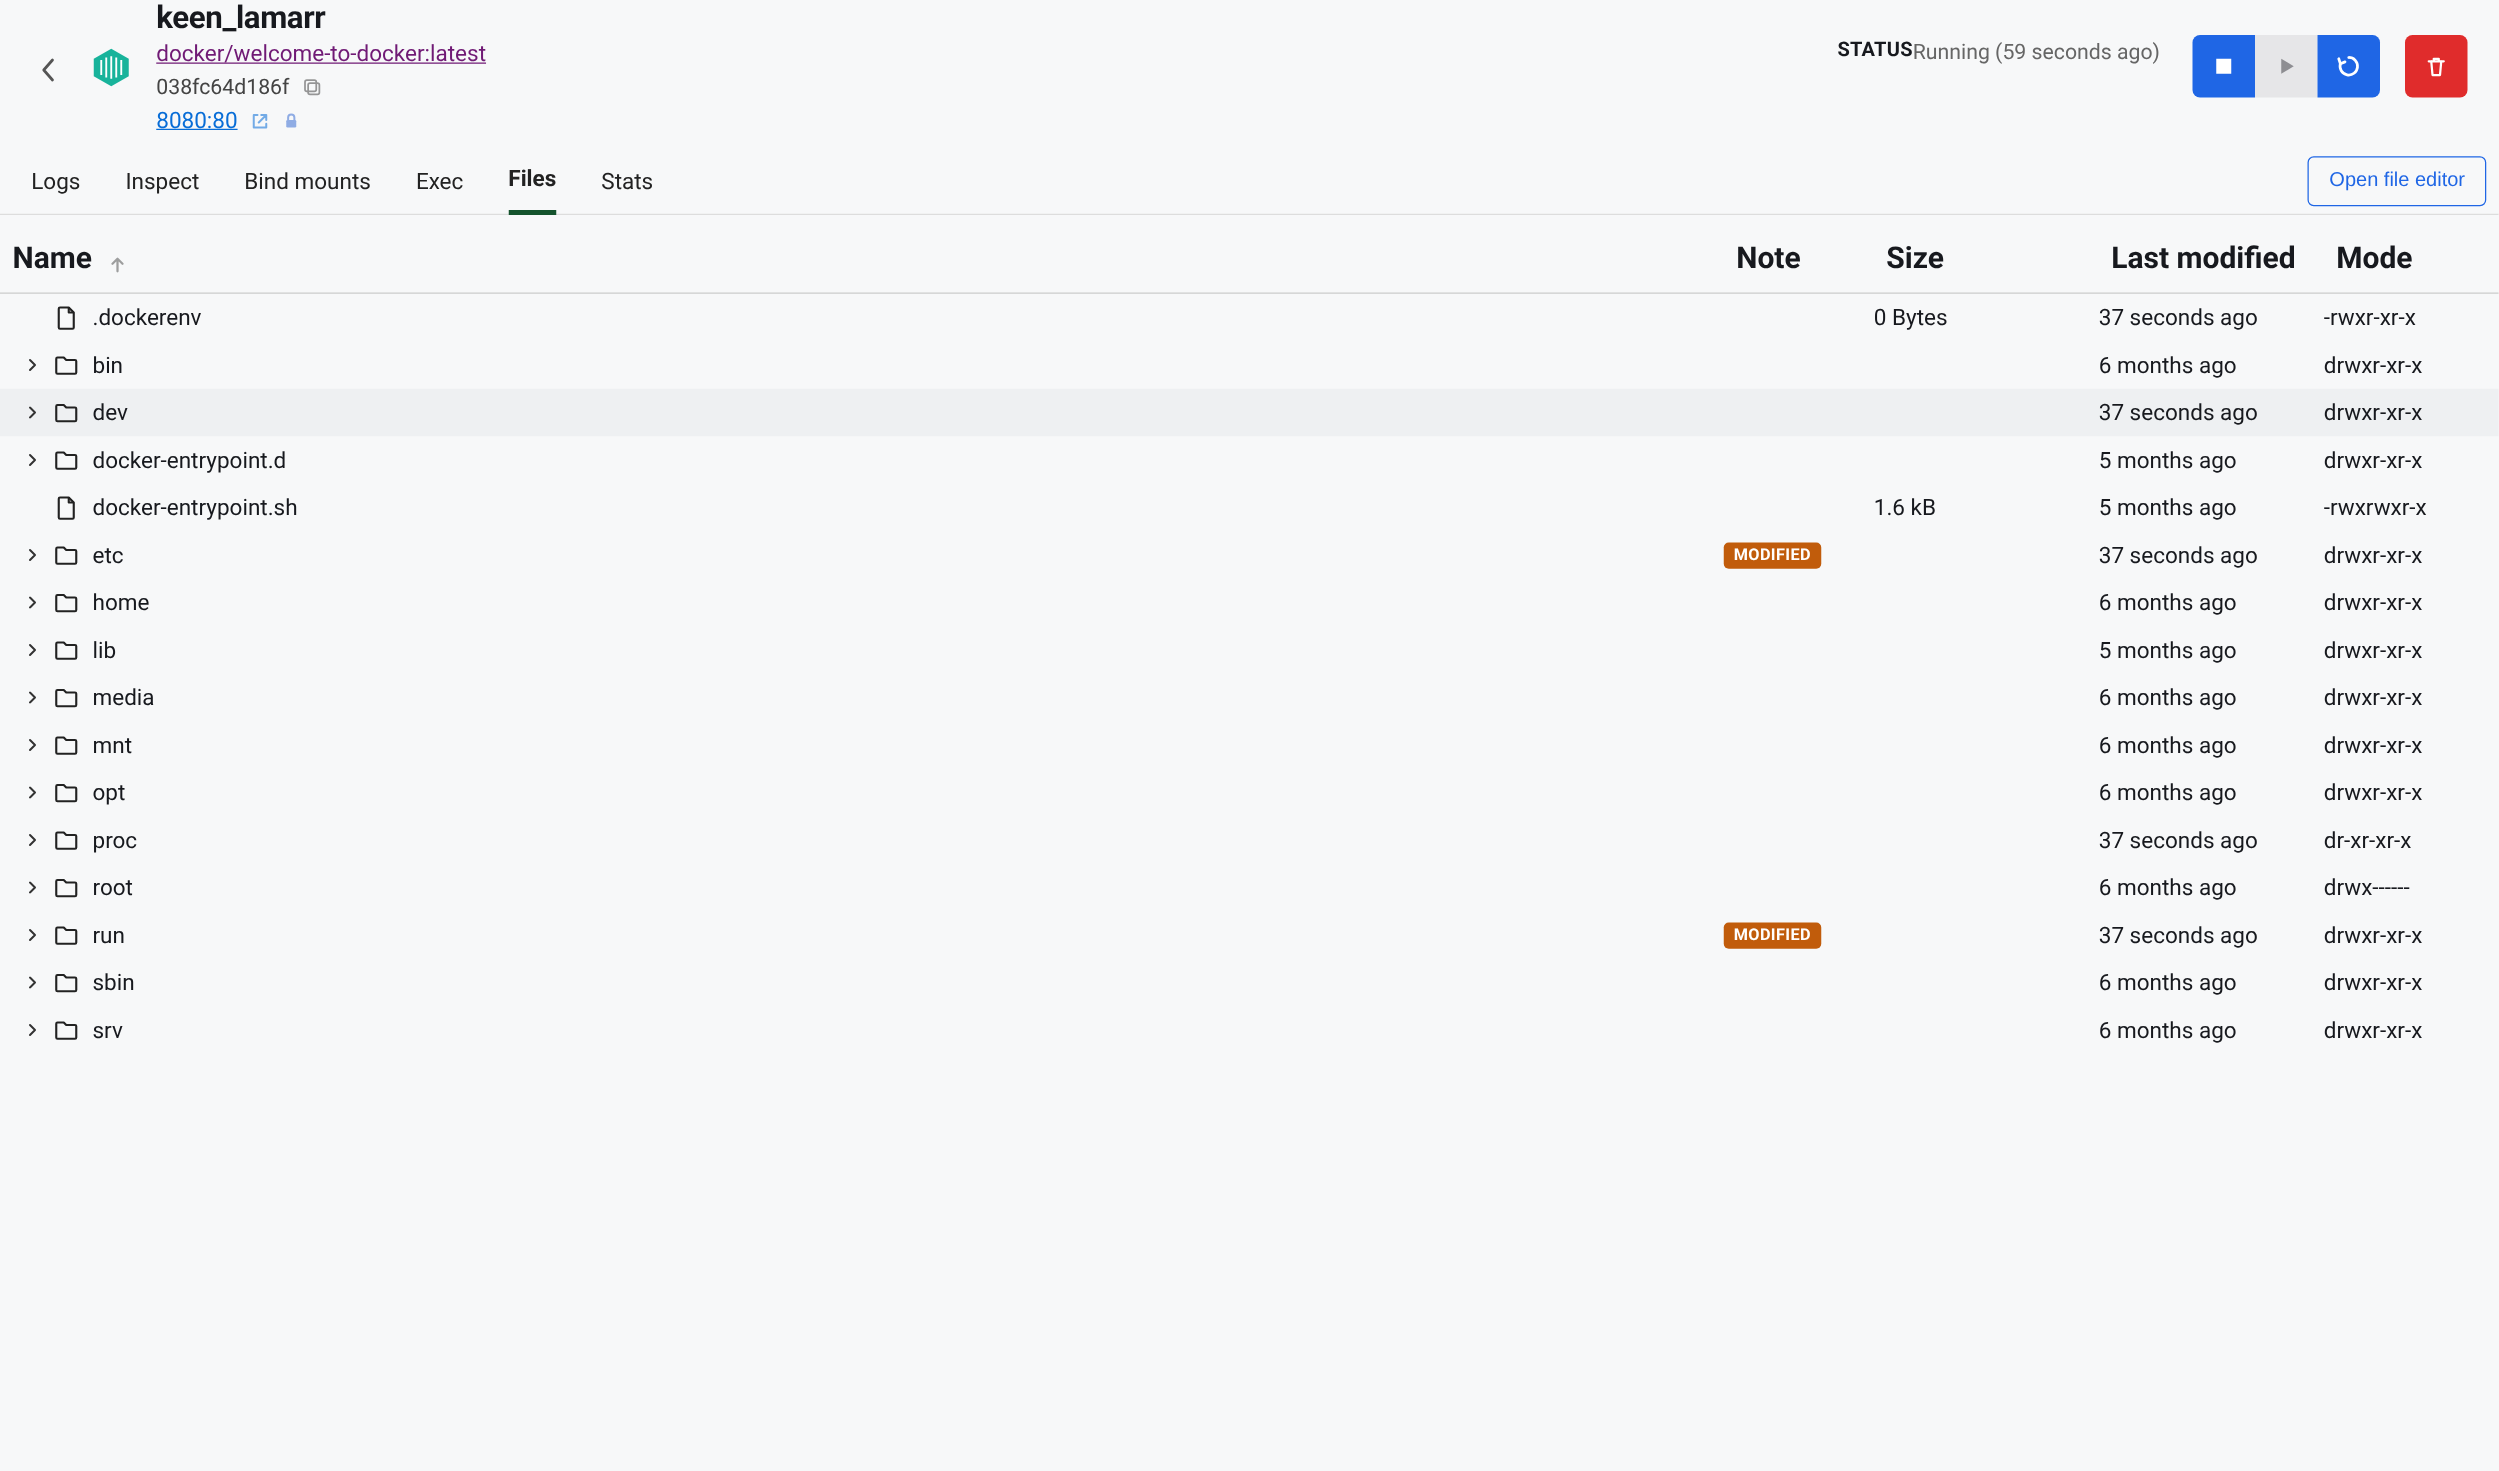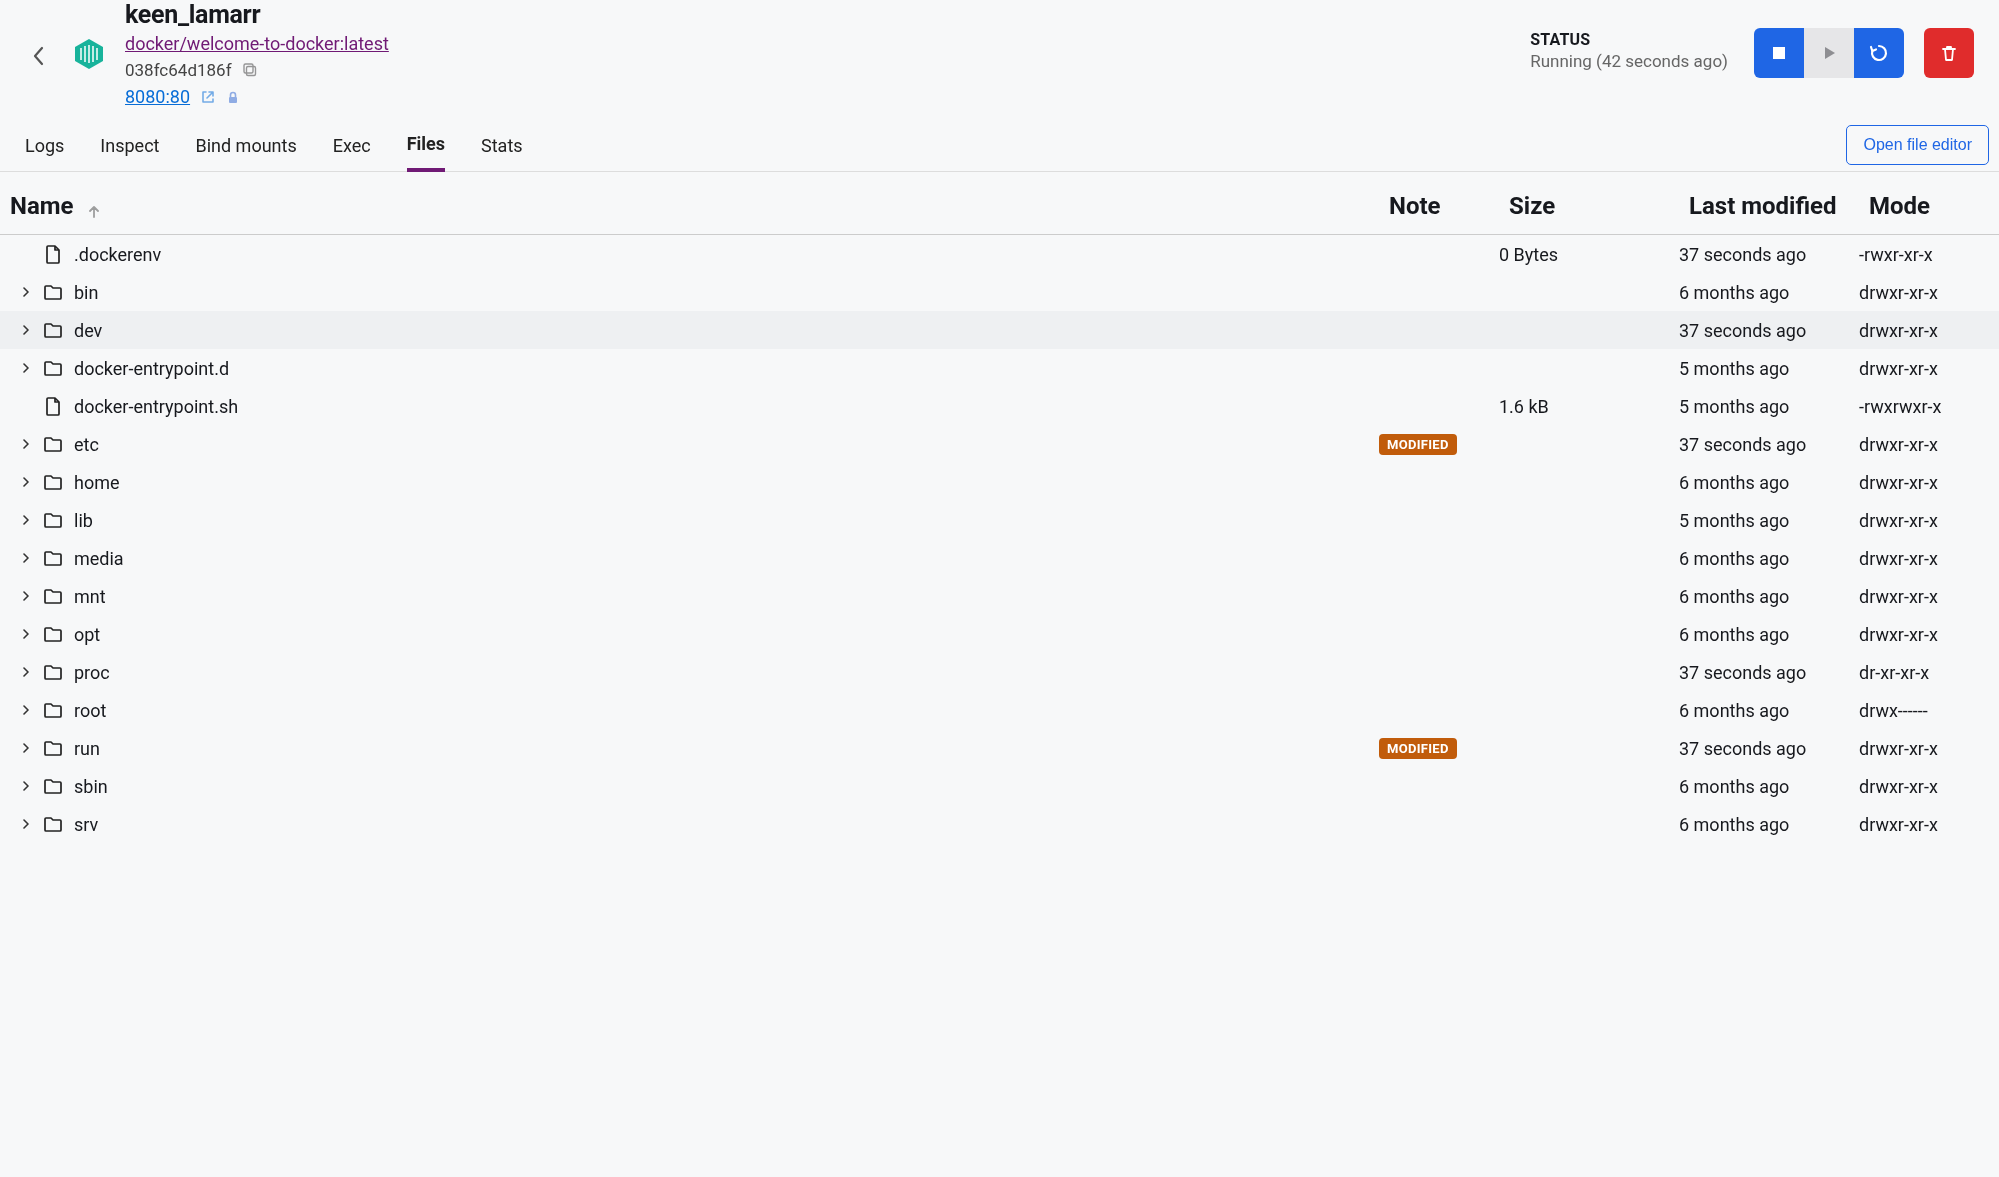--- a/index.html
+++ b/index.html
@@ -8,32 +8,32 @@
 .back-btn { margin-top: 42px; width: 28px; height: 28px; display: flex; align-items: center; justify-content: center; cursor: pointer; }
 .container-icon { margin-top: 34px; width: 40px; height: 40px; display:flex; align-items:center; justify-content:center; }
 .title-block { flex: 1; display: flex; flex-direction: column; gap: 4px; padding-top: 0; }
 .container-name { font-size: 25px; font-weight: 700; letter-spacing: -0.3px; }
 .image-link { color: #701a75; text-decoration: underline; font-size: 18px; cursor: pointer; }
 .id-row { display:flex; align-items:center; gap:10px; color:#444; font-size:17px; margin-top:2px;}
 .copy-icon { width:16px; height:16px; cursor:pointer; opacity:.6; }
 .port-row { display:flex; align-items:center; gap:10px; margin-top:2px; }
 .port-link { color:#086dd7; text-decoration: underline; font-size:18px; cursor:pointer; }
 .ext-icon, .lock-icon { width:16px; height:16px; opacity:.55; }
-.status-block { display:flex; flex-direction:column; margin-top:30px; margin-right:10px; }
+.status-block { display:flex; flex-direction:row; margin-top:30px; margin-right:10px; }
 .status-label { font-weight:700; font-size:16px; letter-spacing:.2px; }
 .status-text { color:#666; font-size:17px; margin-top:2px; }
 .action-buttons { display:flex; gap:0; margin-top:28px; }
 .icon-btn { width:50px; height:50px; display:flex; align-items:center; justify-content:center; cursor:pointer; }
 .btn-stop { background:#1f66e5; border-radius:6px 0 0 6px; }
 .btn-play { background:#e6e6e8; }
 .btn-restart { background:#1f66e5; border-radius:0 6px 6px 0; }
 .btn-delete { background:#e02c2c; border-radius:6px; margin-left:20px; }
 .tabs { display:flex; align-items:center; border-bottom:1px solid #ddd; padding:0 25px; gap:36px; position:relative; }
 .tab { padding:14px 0; font-size:18px; color:#222; cursor:pointer; }
-.tab.active { font-weight:700; border-bottom:4px solid #701a75; margin-bottom:-1px; }
+.tab.active { font-weight:700; border-bottom:4px solid #14532d; margin-bottom:-1px; }
 .open-editor-btn { margin-left:auto; margin-right:-15px; border:1.5px solid #1f66e5; color:#1f66e5; background:transparent; padding:10px 16px; font-size:16px; font-weight:500; border-radius:5px; cursor:pointer; }
 .table-header { display:grid; grid-template-columns: 1fr 120px 180px 180px 120px; padding:20px 10px 14px 10px; border-bottom:1px solid #ccc; font-weight:700; font-size:24px; align-items:center; }
 .name-hdr { display:flex; align-items:center; gap:12px; }
 .sort-icon { width:16px; height:16px; opacity:.55; }
 .file-row { display:grid; grid-template-columns: 1fr 120px 180px 180px 120px; padding:8px 20px; align-items:center; font-size:18px; min-height:37px; }
 .file-row.hover { background:#eef0f2; }
 .name-cell { display:flex; align-items:center; gap:10px; }
 .chevron { width:12px; height:12px; display:flex; align-items:center; justify-content:center; flex-shrink:0; }
 .chevron.hidden { visibility:hidden; }
 .type-icon { width:22px; height:22px; flex-shrink:0; }
@@ -82,21 +82,21 @@
       <span class="lock-icon">
         <svg width="14" height="14" viewBox="0 0 14 14">
             <rect x="3" y="6" width="8" height="6" rx="1" fill="#3b6fd4"></rect>
             <path d="M4.5 6V4a2.5 2.5 0 0 1 5 0v2" fill="none" stroke="#3b6fd4" stroke-width="1.6"></path>
           </svg>
       </span>
     </div>
   </div>
   <div class="status-block">
     <span class="status-label">STATUS</span>
-    <span class="status-text">Running (42 seconds ago)</span>
+    <span class="status-text">Running (59 seconds ago)</span>
   </div>
   <div class="action-buttons">
     <div class="icon-btn btn-stop">
       <svg width="16" height="16" viewBox="0 0 16 16">
           <rect x="2" y="2" width="12" height="12" fill="#fff"></rect>
         </svg>
     </div>
     <div class="icon-btn btn-play">
       <svg width="18" height="18" viewBox="0 0 18 18">
           <path d="M5 3v12l10-6z" fill="#8e8e92"></path>

